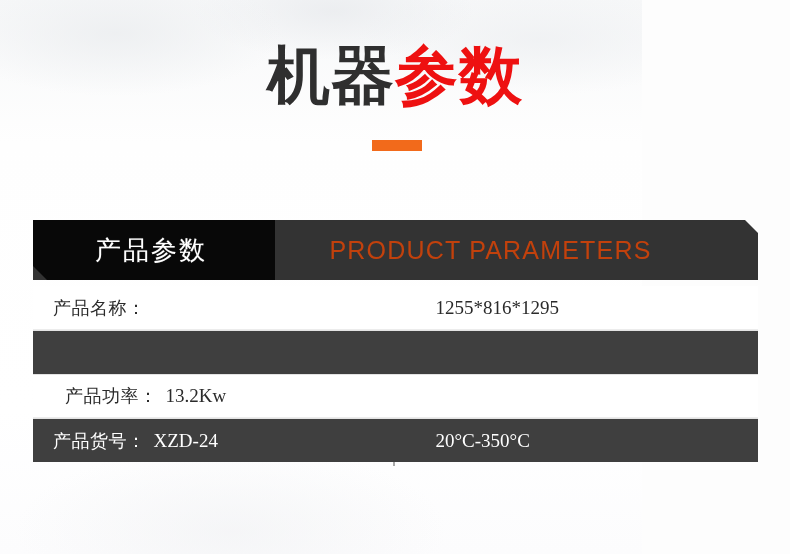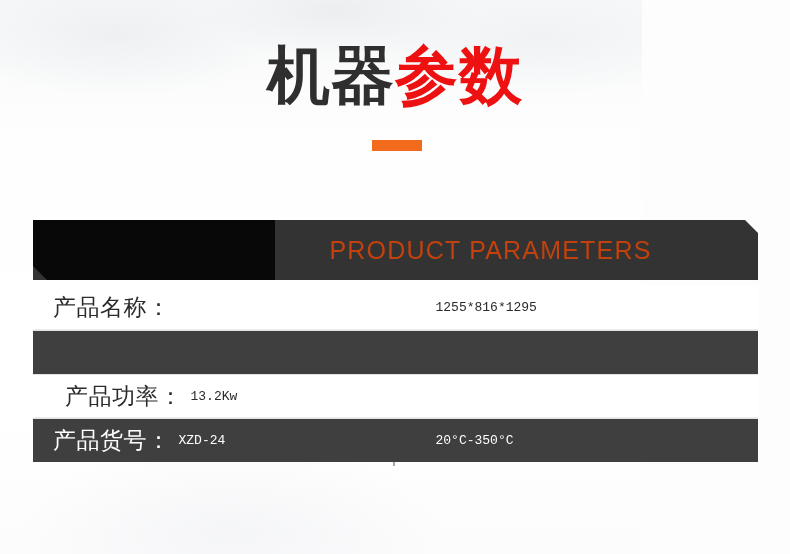--- a/index.html
+++ b/index.html
@@ -146,27 +146,27 @@
     flex: 0 0 50%;
     display: flex;
     align-items: center;
     box-sizing: border-box;
     padding-left: 20px;
   }
   .spec-cell.right { padding-left: 32px; }
 
   .spec-label {
     font-family: "DejaVu Sans", "Liberation Sans", sans-serif;
-    font-size: 23px;
+    font-size: 18px;
     letter-spacing: .5px;
     white-space: nowrap;
   }
   .spec-value {
-    font-family: Liberation Mono, monospace;
-    font-size: 13px;
+    font-family: Liberation Serif, serif;
+    font-size: 19px;
     margin-left: 8px;
     white-space: nowrap;
   }
   .spec-value.cjk {
     font-family: "DejaVu Sans", "Liberation Sans", sans-serif;
     font-size: 15px;
   }
 
   
   .col-divider {
@@ -188,20 +188,21 @@
   <div class="bg-texture"></div>
 
   <div class="heading">
     <span class="t t-dark">机器</span><span class="t t-red">参数</span>
   </div>
   <div class="heading-rule"></div>
 
   <div class="ribbon">
     <div class="ribbon-right"></div>
     <div class="ribbon-left"></div>
+    <div class="ribbon-cn">产品参数</div>
     <div class="ribbon-en">PRODUCT PARAMETERS</div>
   </div>
 
   <div class="spec-table">
     <div class="col-divider"></div>
 
     <div class="spec-row odd">
       <div class="spec-cell left">
         <span class="spec-label">产品名称：</span>
       </div>

